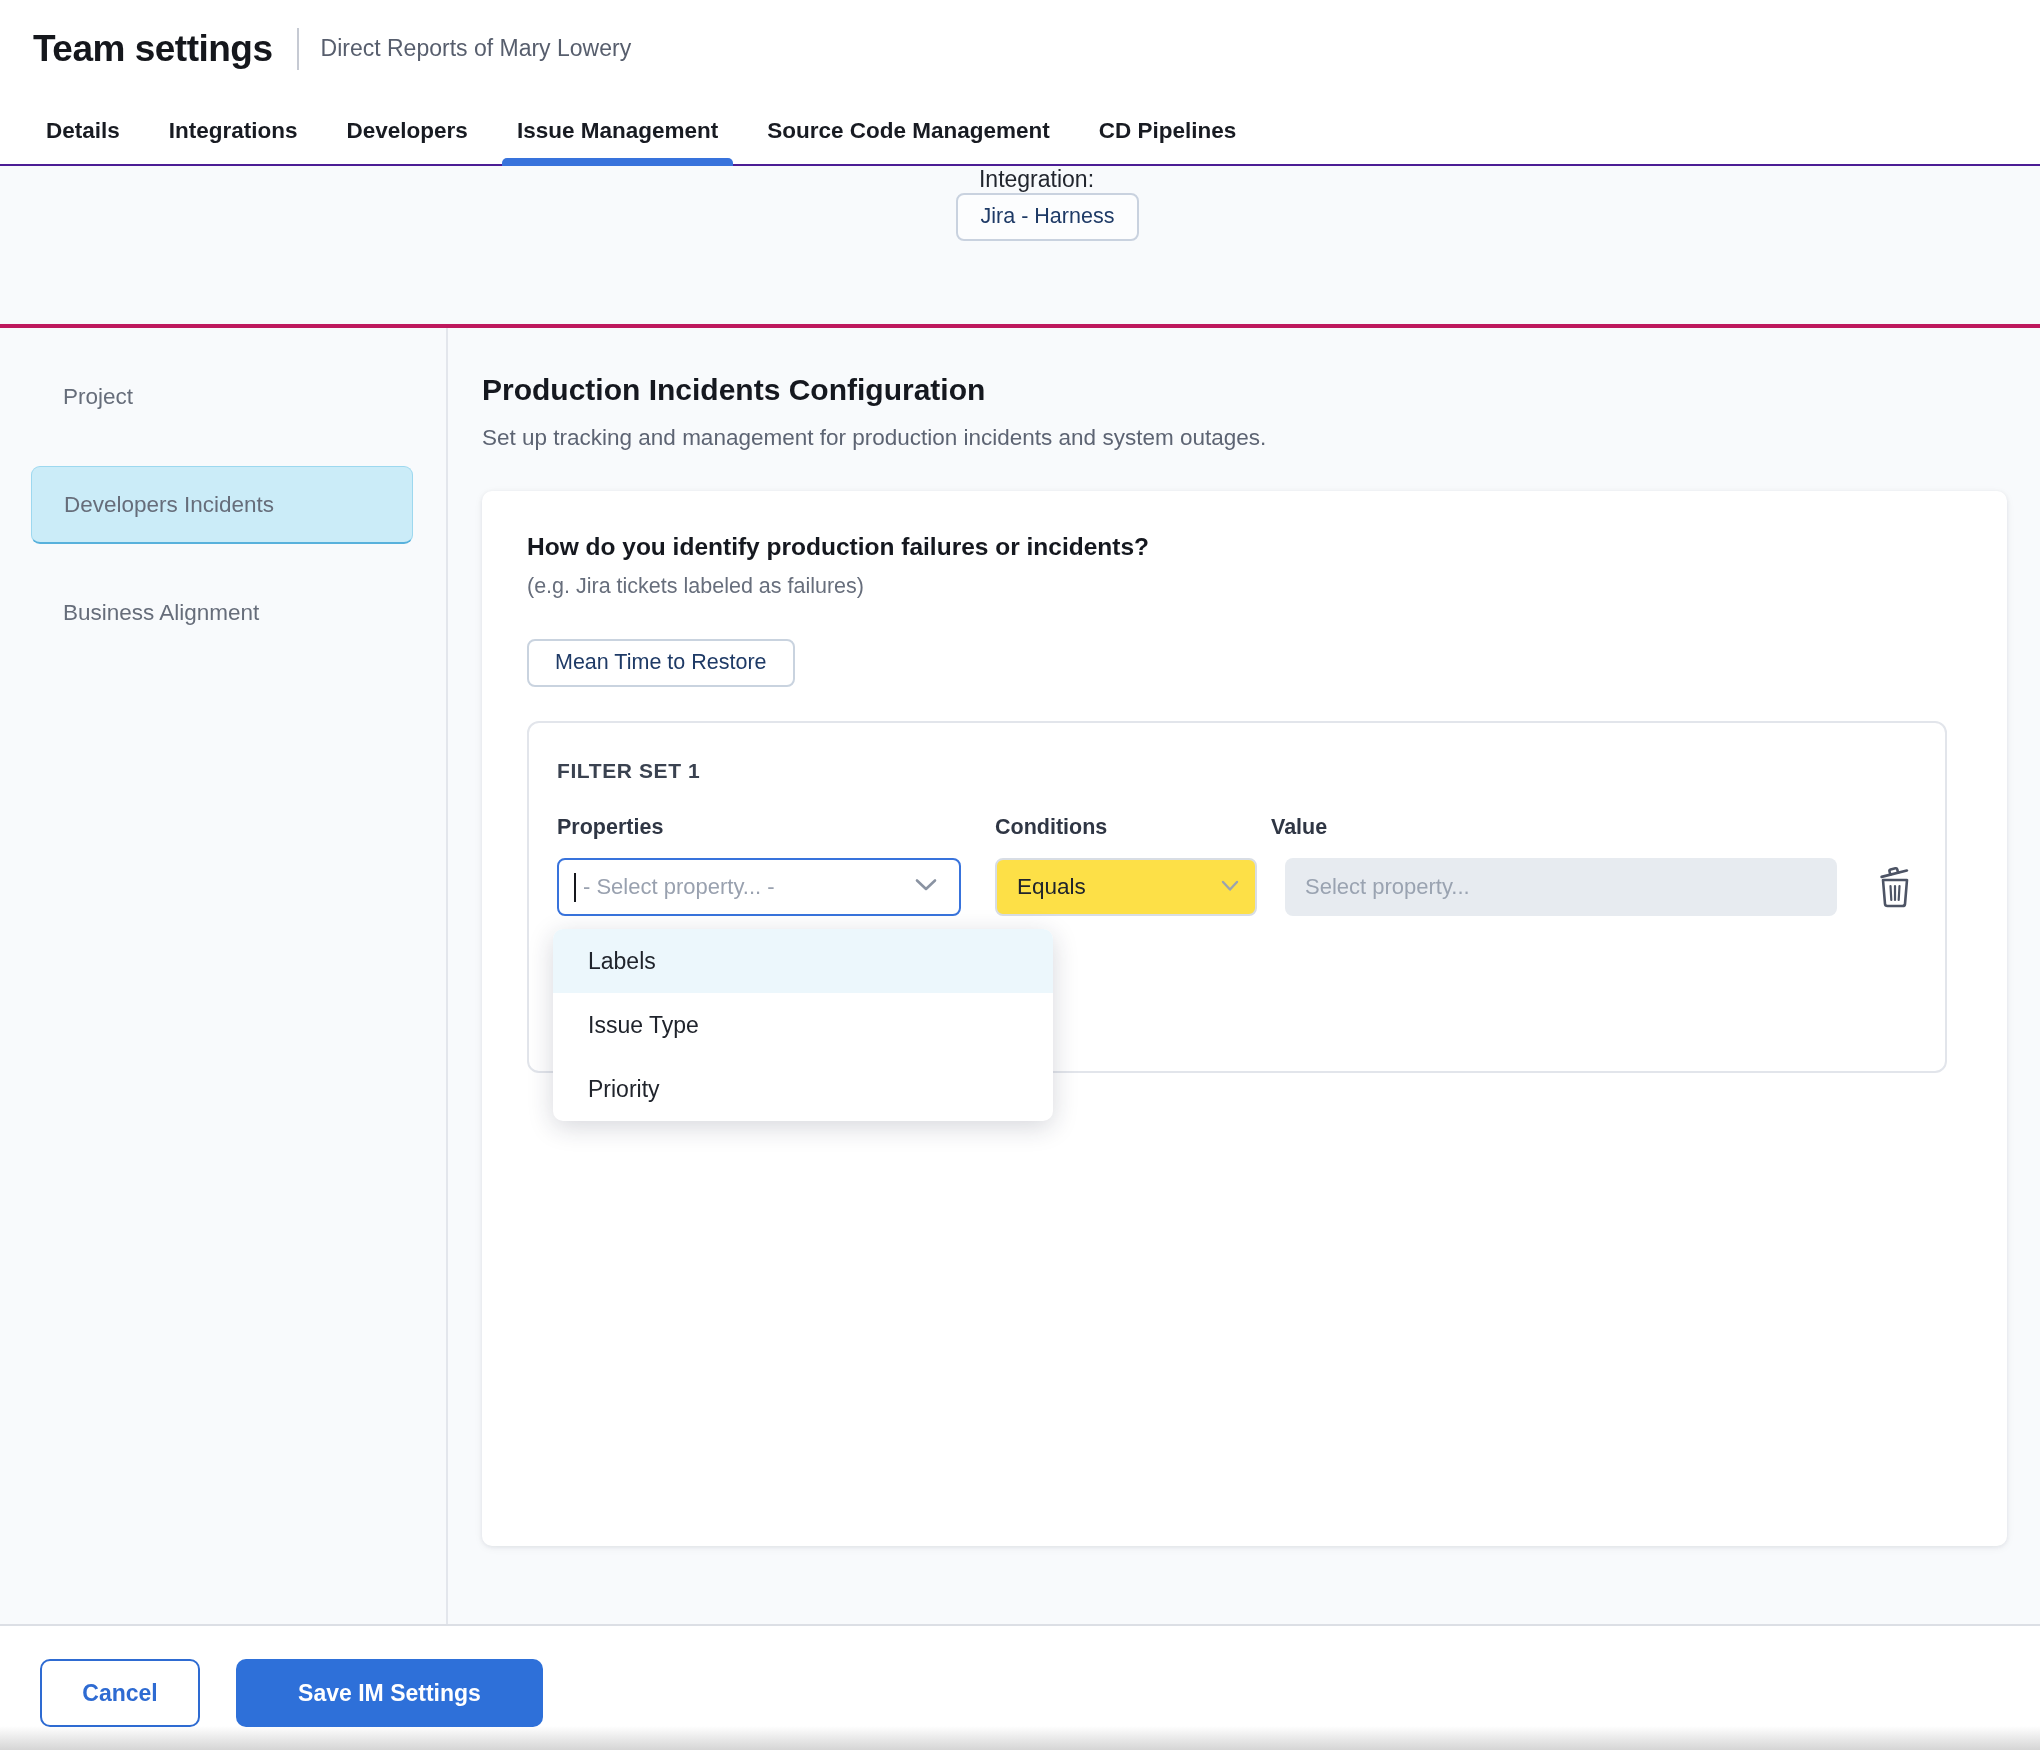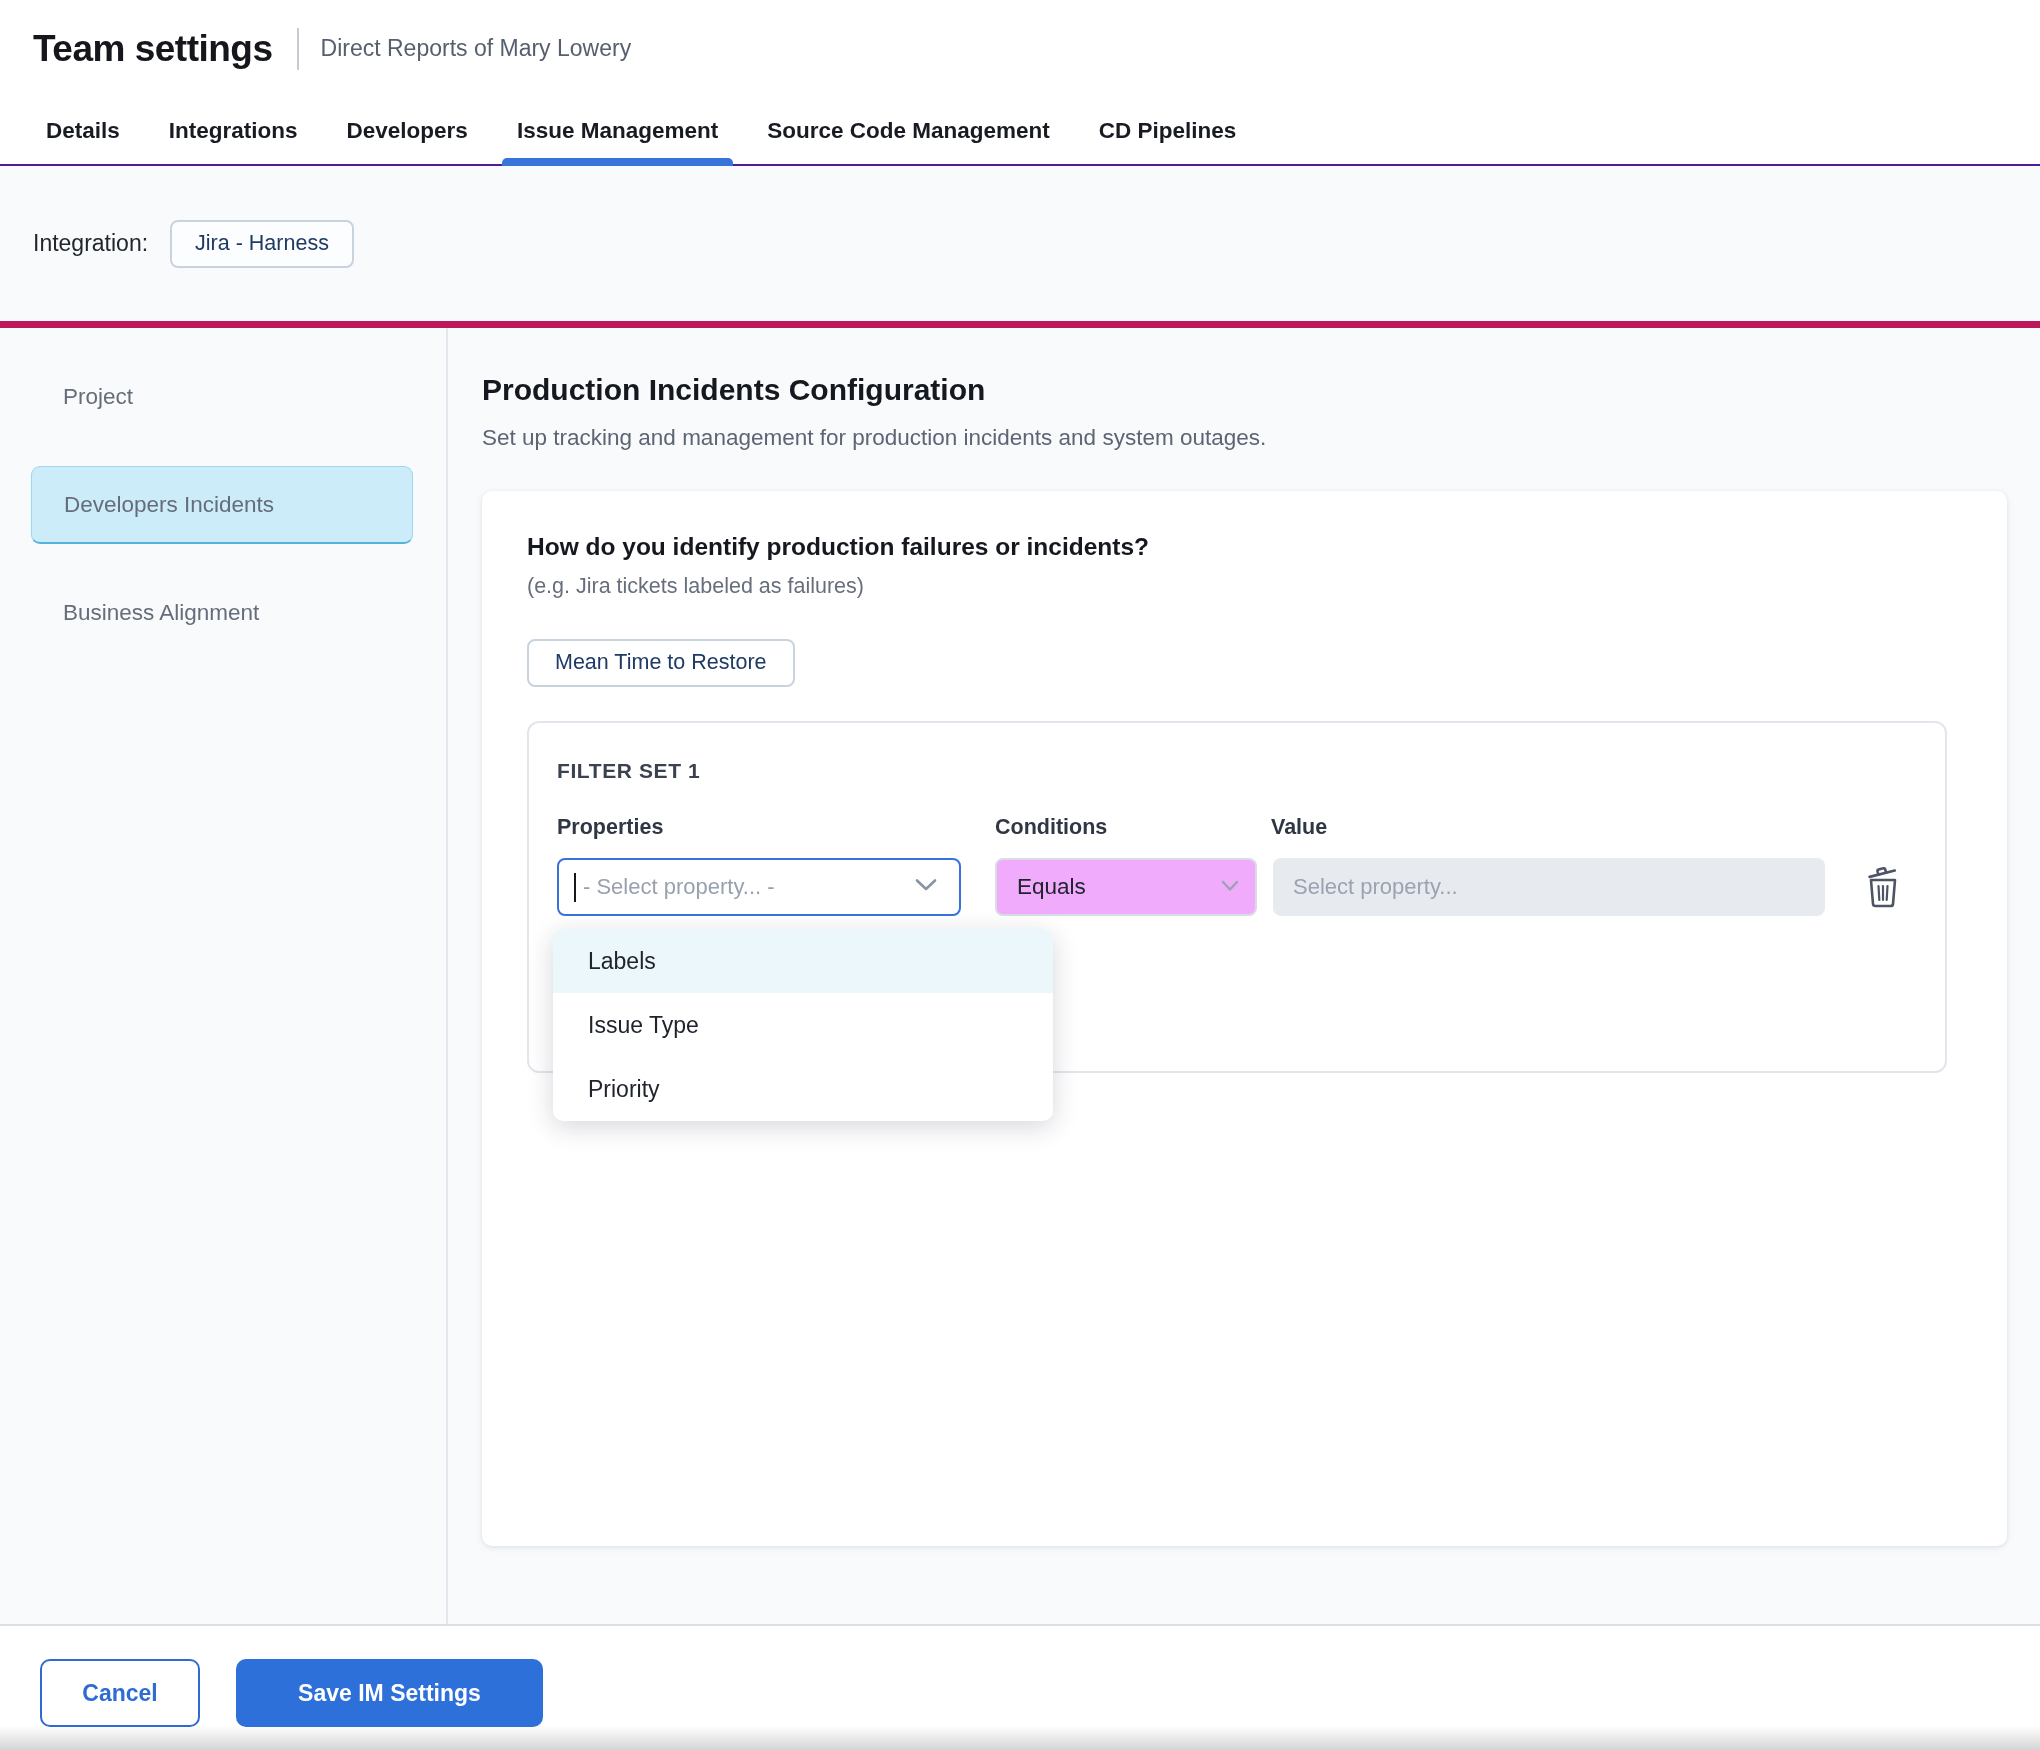--- a/index.html
+++ b/index.html
@@ -51,24 +51,25 @@
     left: 0; right: 0; bottom: -2px;
     height: 8px;
     border-radius: 5px 5px 0 0;
     background: #3873dc;
   }
 
   
   .integration-row {
     height: 162px;
     background: #f8fafc;
-    border-bottom: 7px solid #be185d;
+    border-bottom: 4px solid #be185d;
     display: flex;
     align-items: center;
     padding-left: 33px;
+    flex-direction: column;
   }
   .integration-label { font-size: 23px; color: #22262e; }
   .integration-chip {
     margin-left: 22px;
     padding: 9px 23px 10px 23px;
     border: 2px solid #c9d2df;
     border-radius: 8px;
     background: #fcfdfe;
     font-size: 21.5px;
     font-weight: 500;
@@ -163,25 +164,25 @@
   }
   .text-caret { width: 2px; height: 29px; background: #16181d; margin-right: 7px; flex-shrink: 0; }
   .placeholder-text { font-size: 22px; color: #99a1af; flex: 1; white-space: nowrap; overflow: hidden; }
   .chevron { flex-shrink: 0; margin-left: 8px; }
 
   .cond-select {
     width: 262px;
     height: 58px;
     border: 2px solid #d8dde4;
     border-radius: 8px;
-    background: #f0abfc;
+    background: #fde047;
     display: flex;
     align-items: center;
     padding: 0 16px 0 20px;
-    margin-right: 16px;
+    margin-right: 28px;
     cursor: pointer;
   }
   .cond-text { font-size: 22.5px; color: #20242c; flex: 1; }
 
   .value-input {
     width: 552px;
     height: 58px;
     border: none;
     border-radius: 8px;
     background: #e7ebf0;

